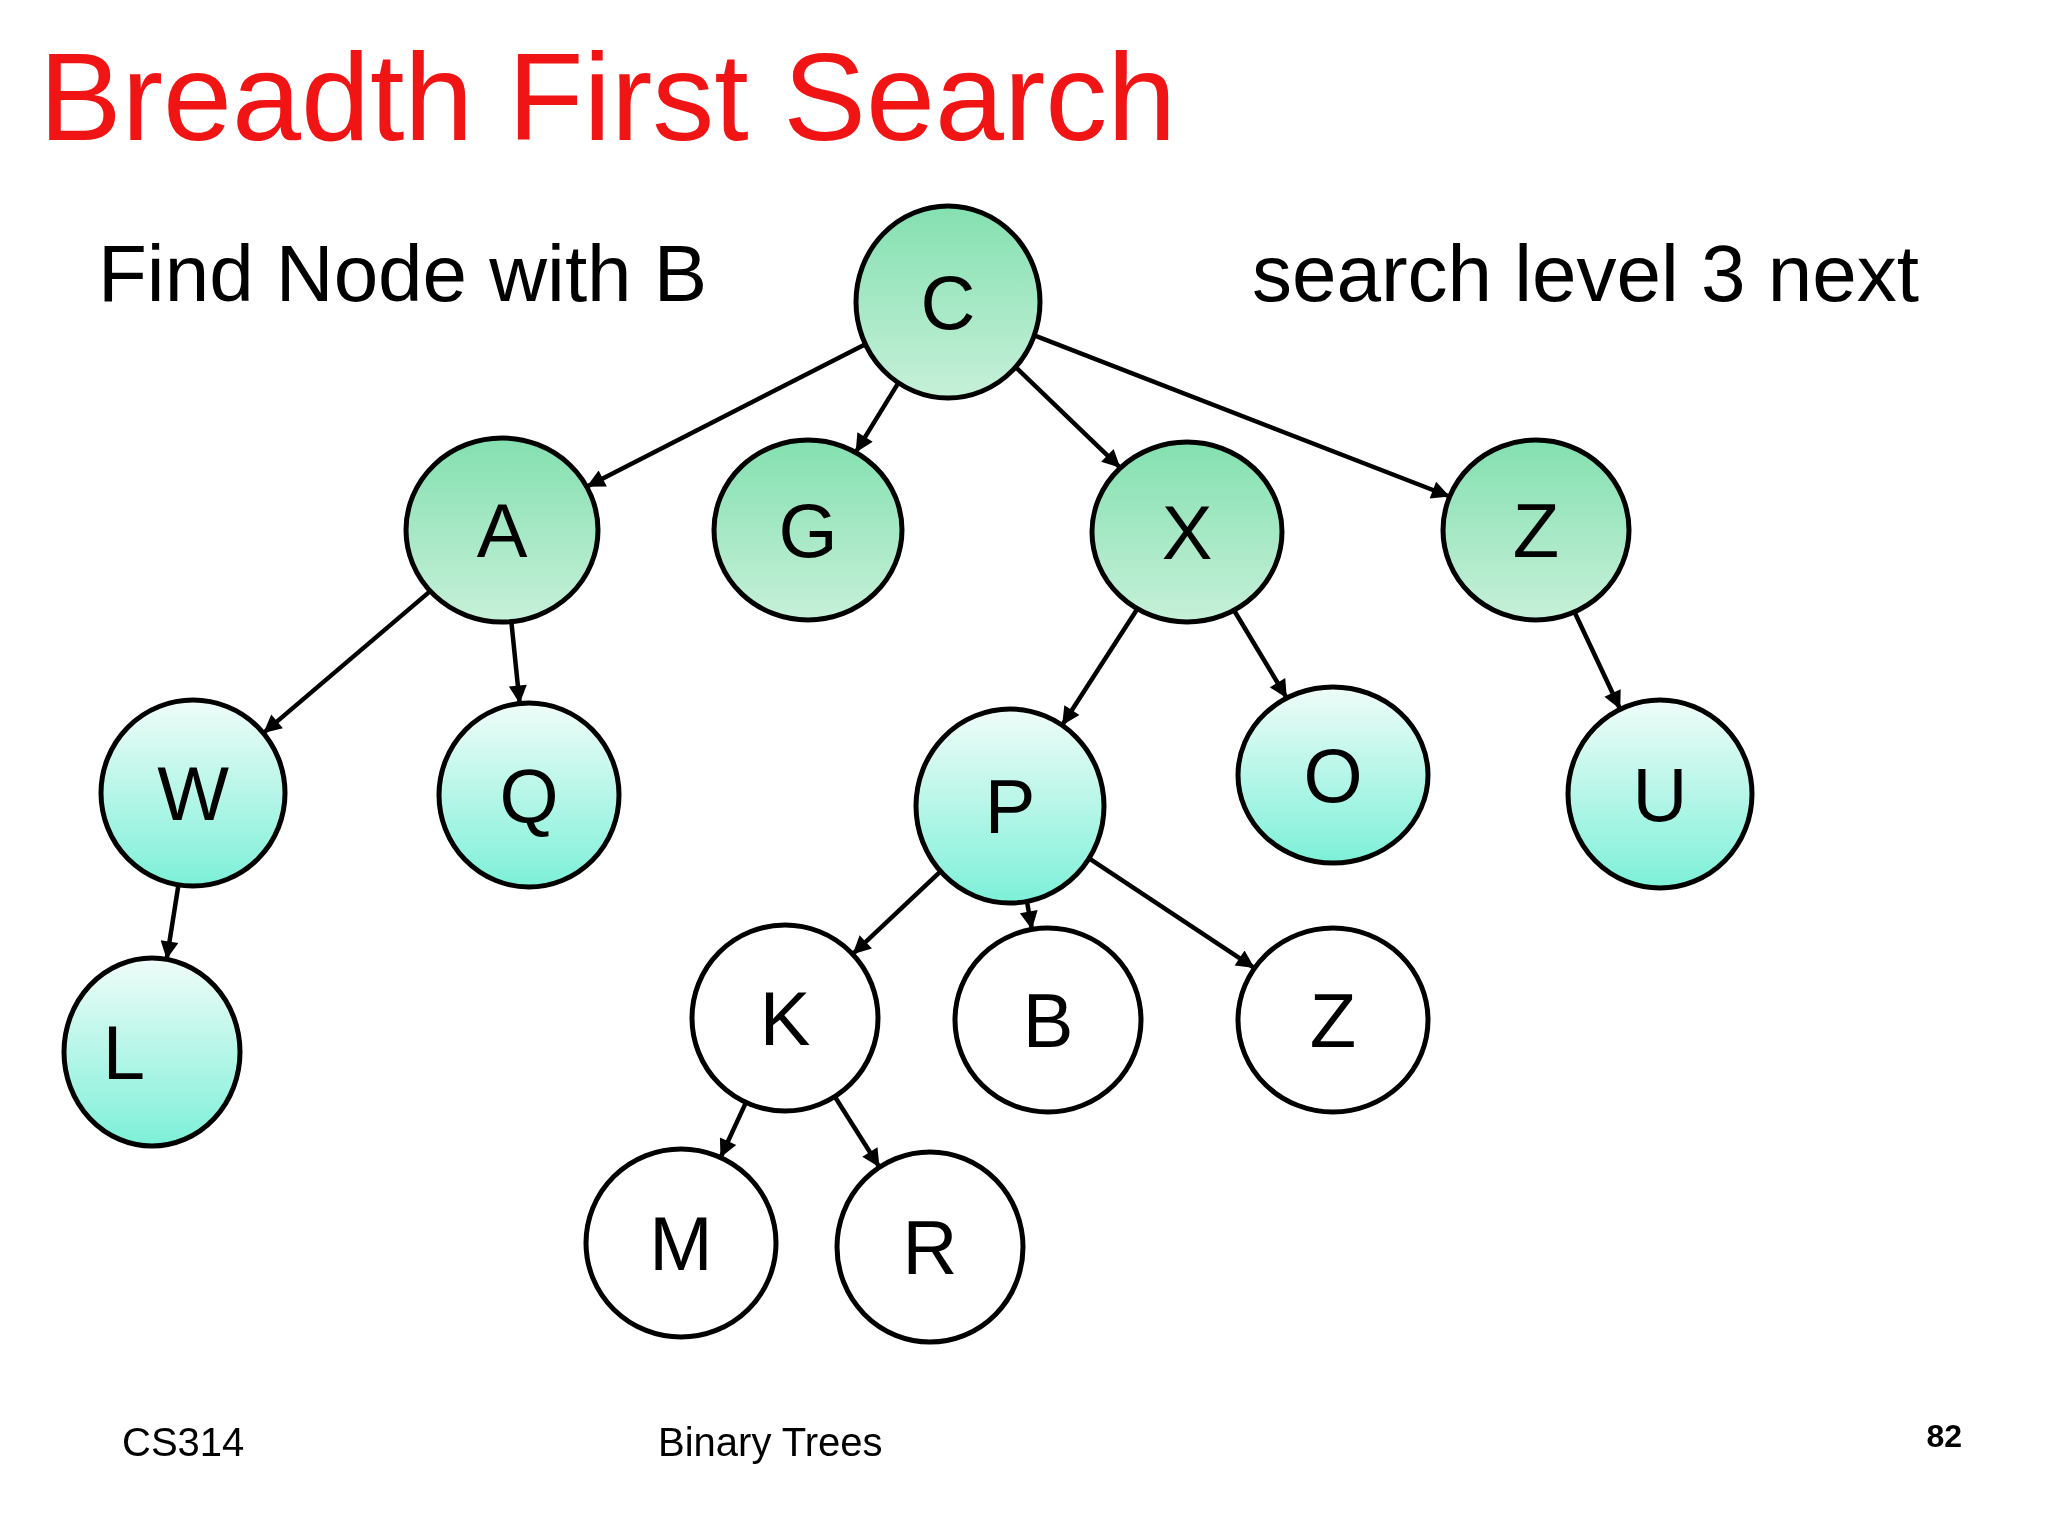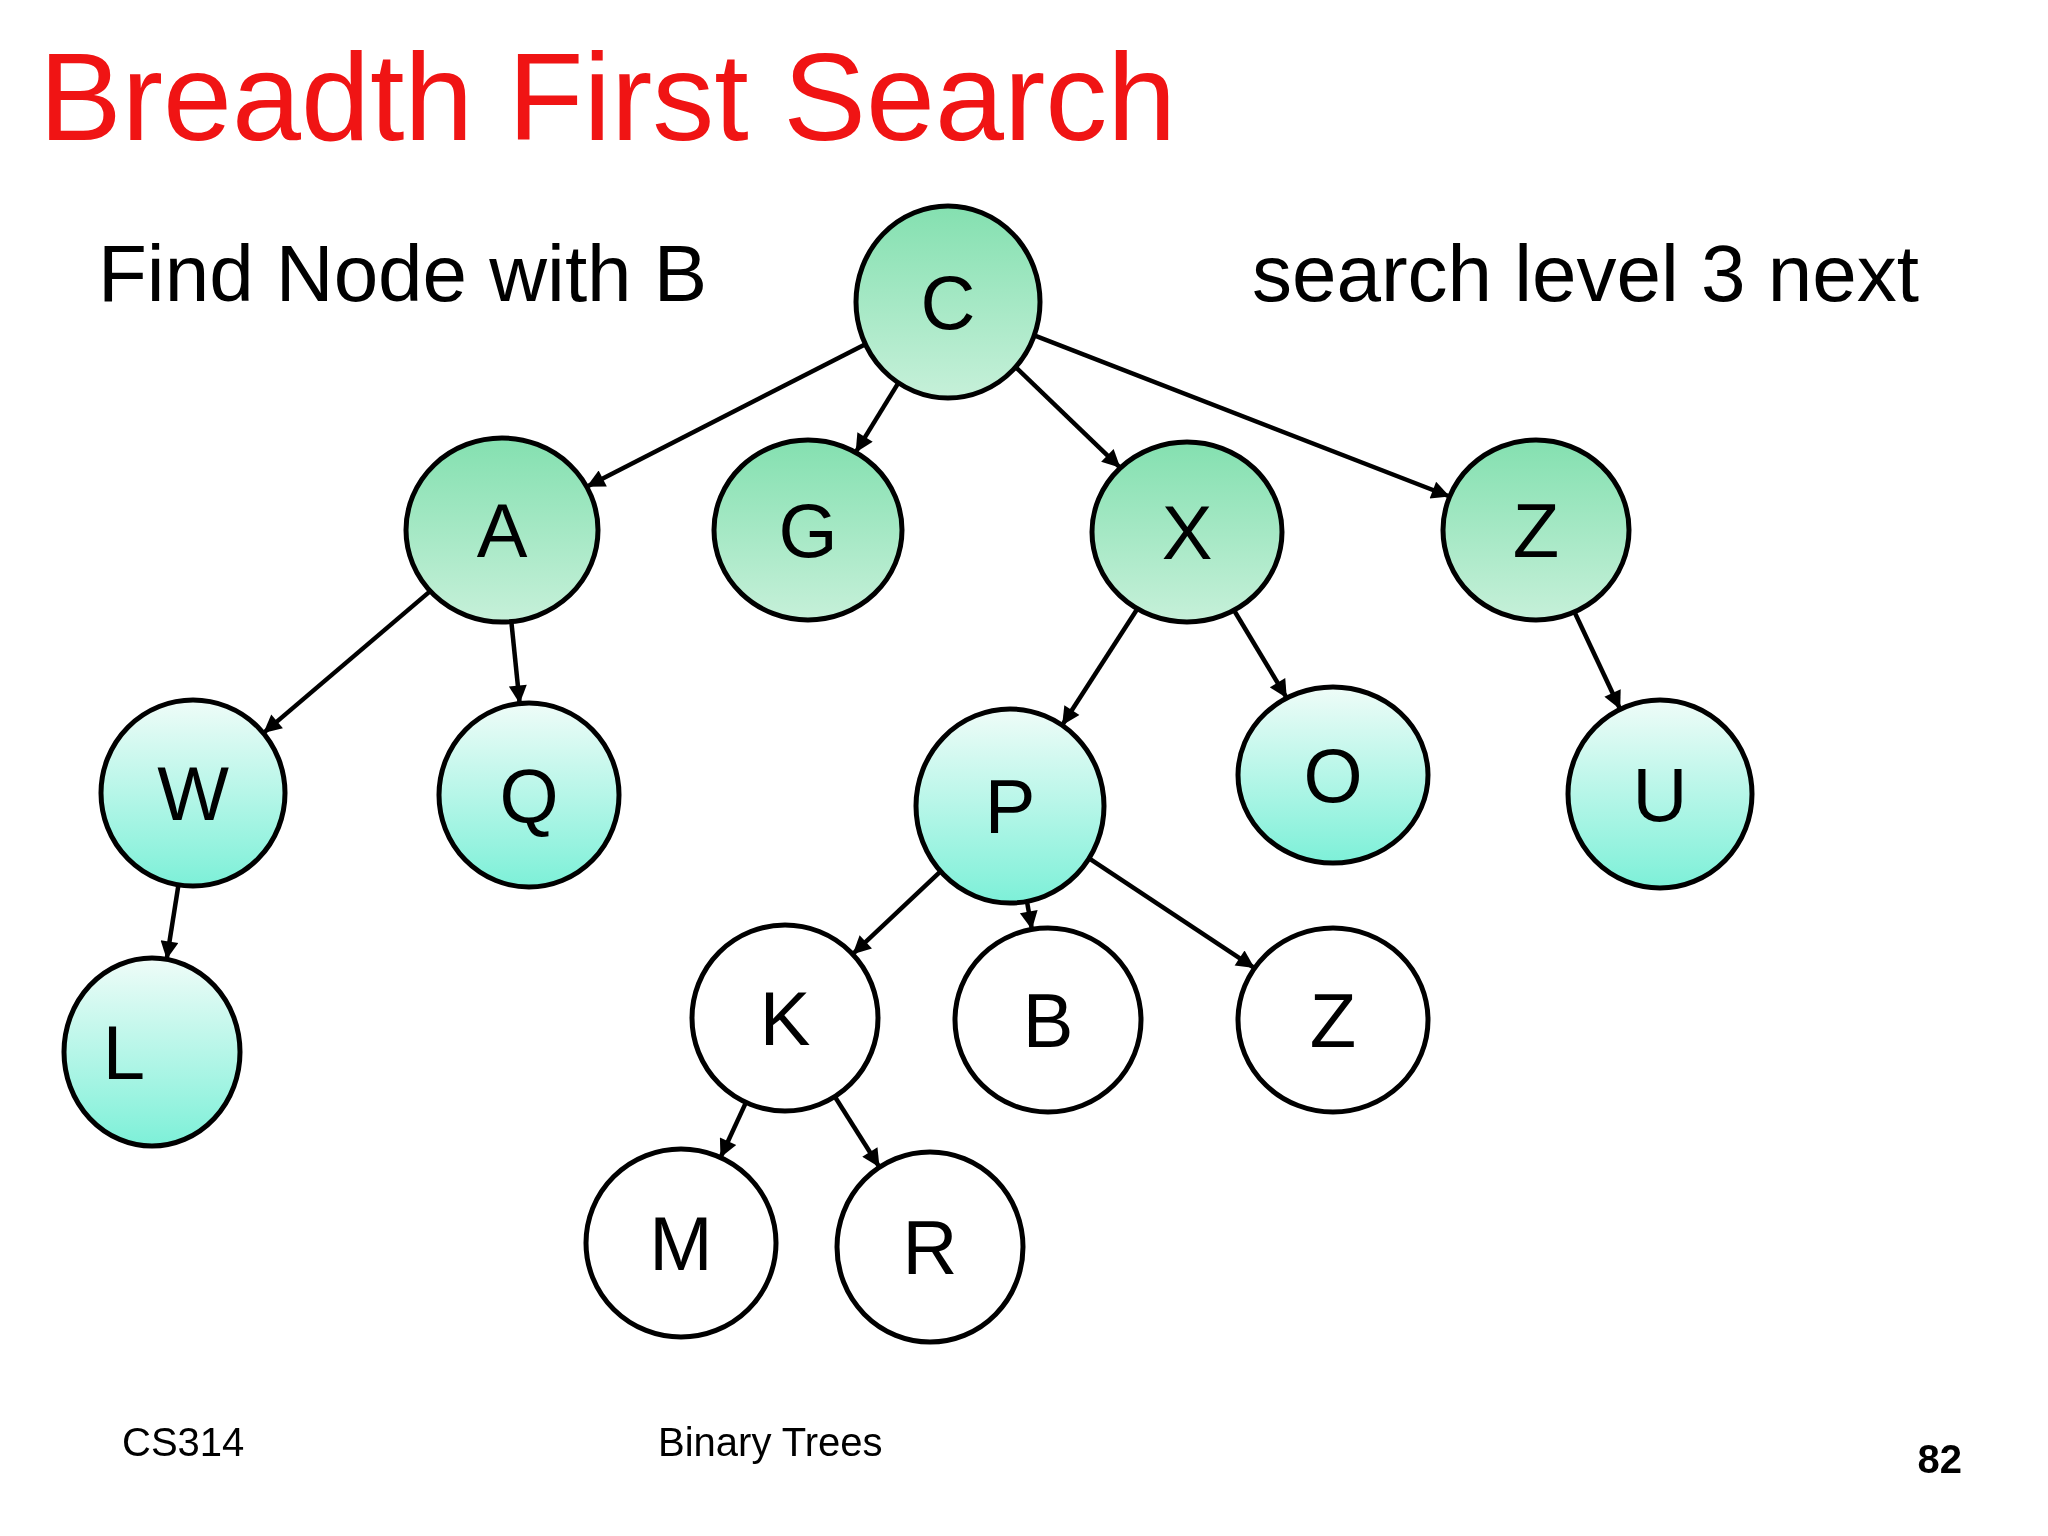--- a/index.html
+++ b/index.html
@@ -31,21 +31,21 @@
   .note-right{right:129px;}
   .tree-wrap{position:absolute;left:0;top:0;width:2048px;height:1536px;}
   .footer-item{
     position:absolute;
     font-size:40px;
     color:#000000;
     white-space:nowrap;
   }
   .footer-course{left:122px;top:1420px;text-align:right;}
   .footer-center{left:658px;top:1420px;}
-  .footer-page{right:86px;top:1418px;font-size:40px;font-weight:bold;margin-top:19px;}
+  .footer-page{right:86px;top:1418px;font-size:32px;font-weight:bold;}
   svg text{font-family:"Liberation Sans", sans-serif;}
 </style>
 </head>
 <body>
 
 <div class="slide">
 
   <div class="title" style="color: rgb(240, 20, 20);">Breadth First Search</div>
 
   <div class="note note-left">Find Node with B</div>

